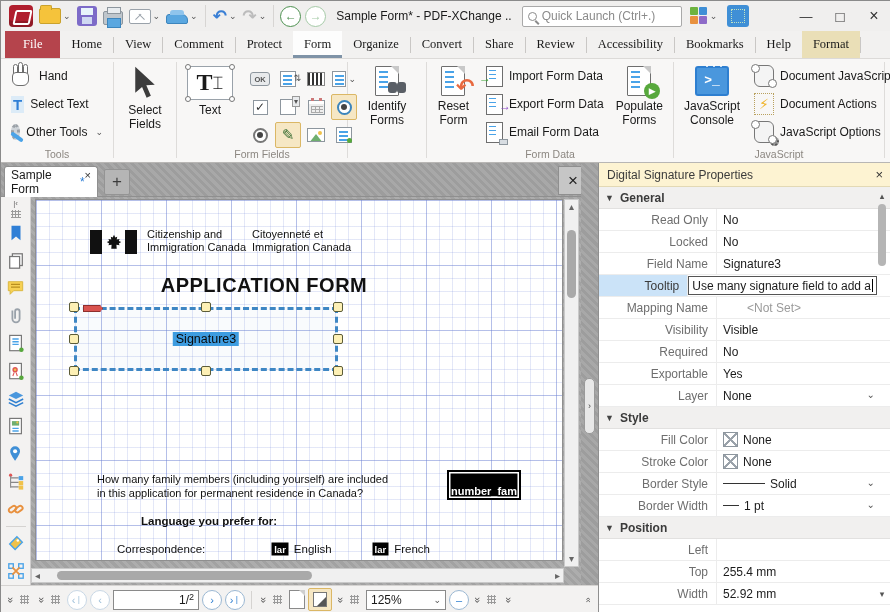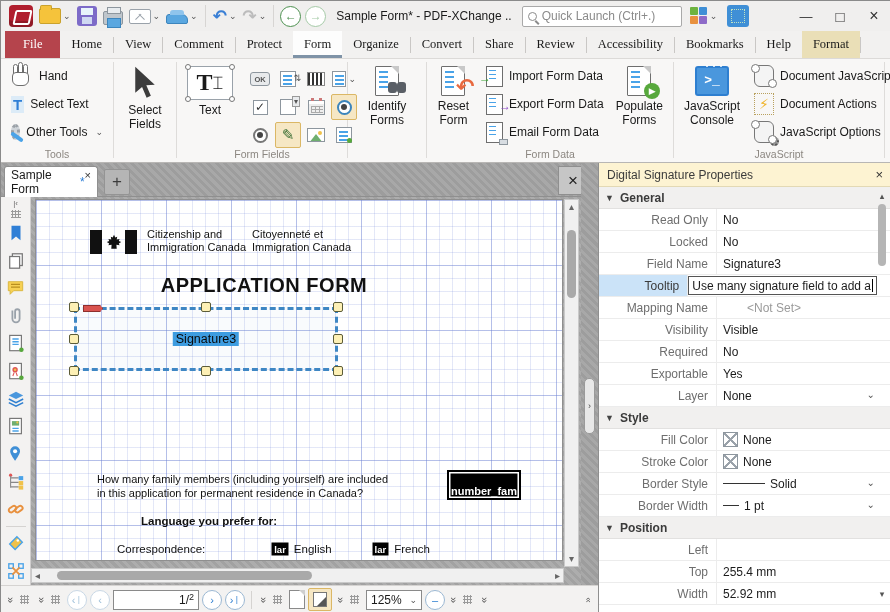--- a/index.html
+++ b/index.html
@@ -189,21 +189,21 @@
   .navbtn { width:20px; height:20px; border-radius:50%; border:1.3px solid #9bb8d3; background:#fff; color:#2e7fd0; font-size:11px; display:flex; align-items:center; justify-content:center; gap:0; flex:none; }
   .navbtn.dis { border-color:#c9d8e6; color:#9fc0da; }
   .pagebox { width:86px; height:20px; border:1px solid #8a8a8a; background:#fff; display:flex; align-items:center; justify-content:flex-end; padding:0 4px; font-size:12px; }
   .pagebox .tot { font-size:9px; margin-bottom:5px; }
   .st-sep { width:1px; height:18px; background:#d5d3d1; margin:0 3px; }
   .st-page { width:16px; height:19px; background:#fff; border:1px solid #8a8a8a; position:relative; }
   .st-page:after { content:""; position:absolute; right:-1px; top:-1px; border-style:solid; border-width:0 6px 6px 0; border-color:transparent #cfcfcf transparent transparent; }
   .st-layout { width:24px; height:23px; background:#f6e7c4; border:1px solid #dbb765; border-radius:2px; display:flex; align-items:center; justify-content:center; }
   .st-layout i { width:14px; height:15px; background:#fff; border:1px solid #777; position:relative; }
   .st-layout i:after { content:""; position:absolute; right:0; bottom:0; border-style:solid; border-width:0 0 9px 9px; border-color:transparent transparent #555 transparent; }
-  .zoombox { width:56px; height:20px; border:1px solid #8a8a8a; background:#fff; display:flex; align-items:center; padding:0 4px; font-size:12px; }
+  .zoombox { width:80px; height:20px; border:1px solid #8a8a8a; background:#fff; display:flex; align-items:center; padding:0 4px; font-size:12px; }
   .zoombox .zv { margin-left:auto; font-size:9px; color:#555; }
   .corner-col { display:flex; flex-direction:column; align-items:center; margin-left:auto; }
 </style>
 </head>
 <body>
 
 <div class="app">
 
   <div class="titlebar">
     <div class="tb-ic">

